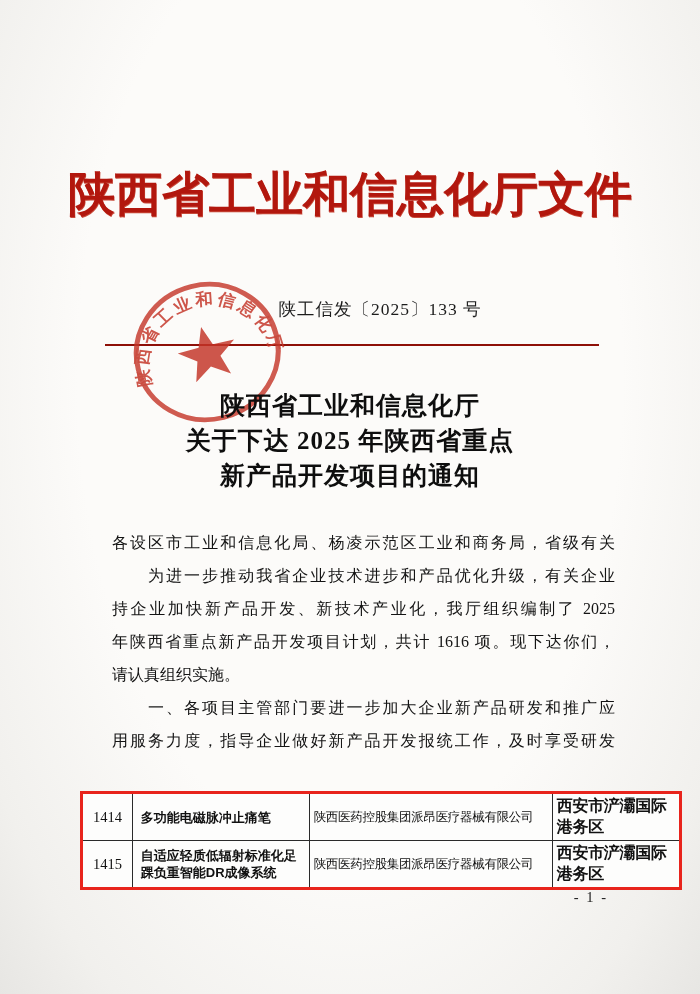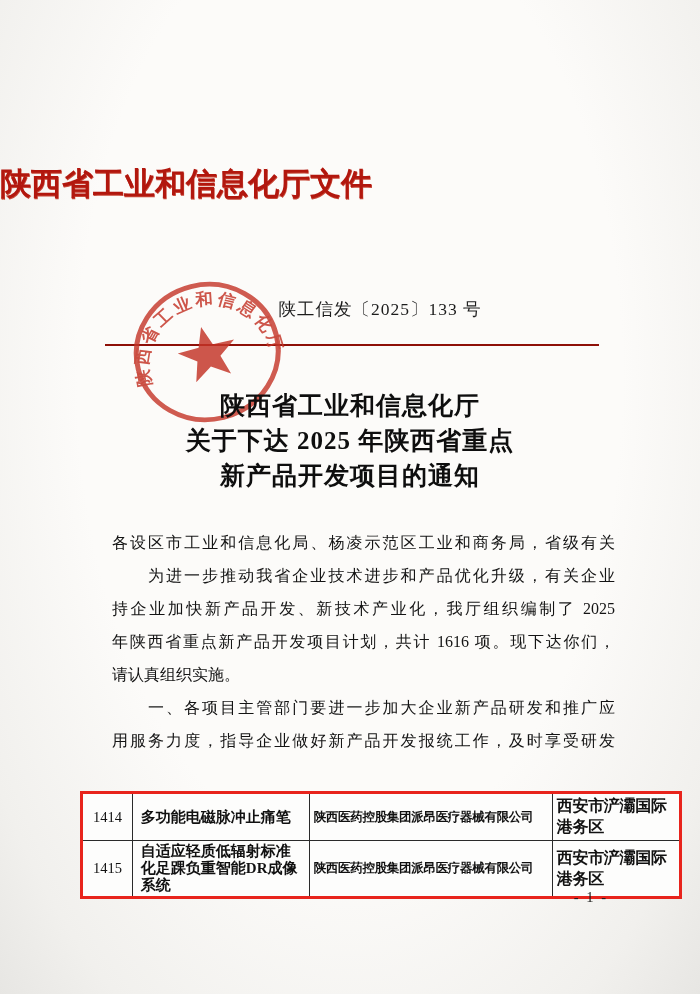--- a/index.html
+++ b/index.html
@@ -13,21 +13,22 @@
     width: 700px;
     height: 994px;
     overflow: hidden;
     background: radial-gradient(ellipse at 50% 38%, #fcfbf9 55%, #f1f0ed 85%, #e7e6e3 100%);
   }
   .red-title {
     position: absolute;
     top: 163px;
     left: 0;
     width: 100%;
-    font-size: 31px;
+    text-align: center;
+    font-size: 47px;
     font-weight: bold;
     letter-spacing: 0px;
     color: #b2170e;
     font-family: Liberation Mono, monospace;
     text-shadow: 0.5px 0.5px 0 #c84a3a;
   }
   .doc-number {
     position: absolute;
     top: 297px;
     left: 30px;
@@ -104,30 +105,30 @@
   .doc-table tr:nth-child(1) { height: 42px; }
   .doc-table tr:nth-child(2) { height: 48px; }
   td.cell-id {
     width: 46px;
     text-align: center;
     font-size: 14.5px;
     font-family: "Liberation Serif", "DejaVu Serif", serif;
   }
   td.cell-product {
     width: 160px;
-    font-size: 15px;
-    font-weight: bold;
-    font-family: Liberation Serif, serif;
+    font-size: 13px;
+    font-weight: bold;
+    font-family: Liberation Sans, sans-serif;
     line-height: 17px;
     padding-left: 8px;
   }
   td.cell-company {
     width: 220px;
     font-size: 12.5px;
-    font-weight: bold;
+    font-weight: normal;
     font-family: "Liberation Sans", "DejaVu Sans", sans-serif;
     letter-spacing: -0.3px;
   }
   td.cell-district {
     width: 116px;
     font-size: 16px;
     font-weight: bold;
     font-family: Liberation Mono, monospace;
     letter-spacing: -0.3px;
   }

